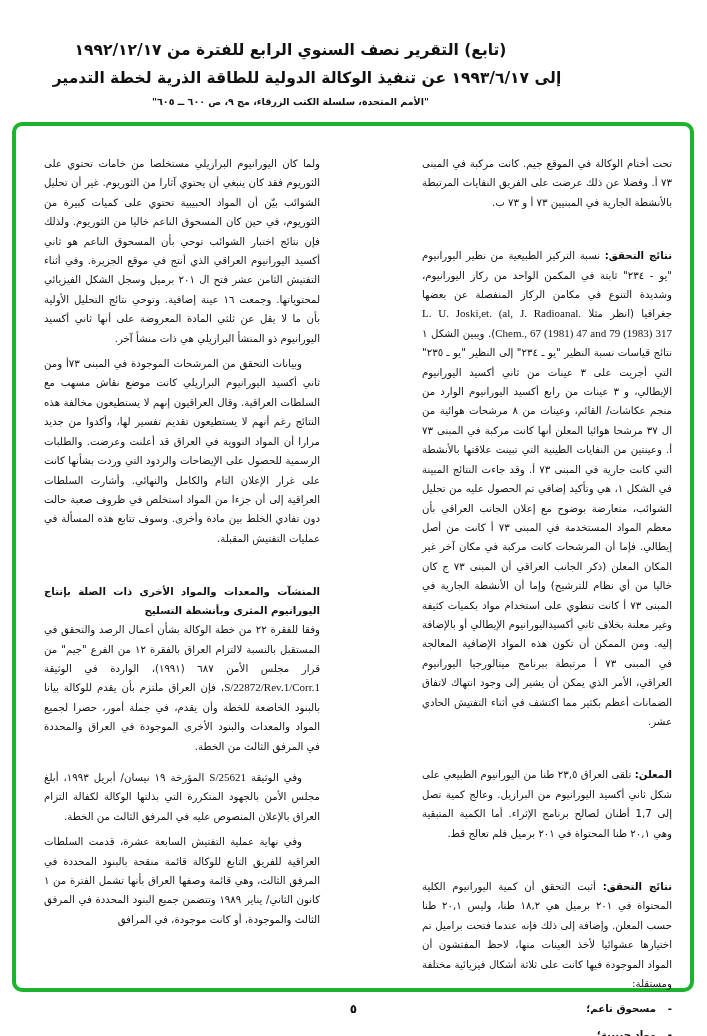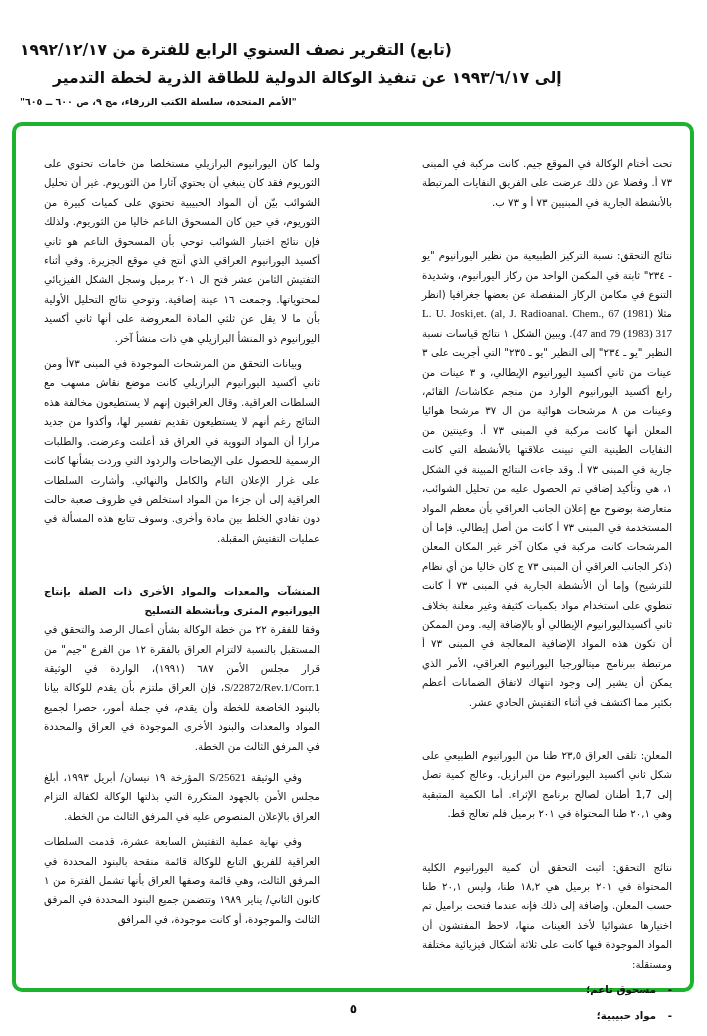--- a/index.html
+++ b/index.html
@@ -1,39 +1,39 @@
 <!DOCTYPE html>
 <html><head>
 <meta charset="utf-8">
 <style>
   html, body { margin: 0; padding: 0; background: #ffffff; }
   body {
     width: 707px; height: 1036px; position: relative; overflow: hidden;
     font-family: "DejaVu Sans", sans-serif; color: #111;
   }
-  .header { position: absolute; top: 36px; left: 0; width: 581px; text-align: left; direction: rtl; margin-left: 20px; }
+  .header { position: absolute; top: 36px; left: 0; width: 581px; text-align: center; direction: rtl; }
   .header .t1 { font-family: "DejaVu Sans", sans-serif; font-weight: bold; font-size: 15.5px; line-height: 28px; }
   .header .t2 { font-family: "DejaVu Sans", sans-serif; font-weight: bold; font-size: 15.5px; line-height: 28px; padding-left: 33px; }
   .header .src { font-family: "DejaVu Sans", sans-serif; font-weight: bold; font-size: 9.5px; line-height: 16px; margin-top: 2px; }
 
   .frame {
     position: absolute; left: 12px; top: 122px; width: 674px; height: 862px;
     border: 4px solid #1db32e; border-radius: 10px;
   }
   .col {
     position: absolute; top: 154px; direction: rtl; text-align: justify;
     font-family: "DejaVu Sans", sans-serif; font-size: 10.2px; line-height: 19.4px;
     text-align-last: right;
   }
   .col-right { left: 422px; width: 250px; }
   .col-left { left: 44px; width: 276px; }
   .col p { margin: 0 0 0 0; }
   .col .gap-lg { height: 34px; }
   .col .indent { text-indent: 18px; }
-  .col b.lbl { font-weight: normal; margin-top: 14px; }
+  .col b.lbl { font-weight: bold; margin-top: 14px; }
   .col .heading { font-weight: bold; font-size: 10.2px; line-height: 19px; }
   .col ul { list-style: none; margin: 6px 0 0 0; padding: 0; font-weight: bold; }
   .col ul li { margin: 0 0 7px 0; line-height: 19px; }
   .col ul li .dash { display: inline-block; width: 16px; }
   .ltr { direction: ltr; unicode-bidi: embed; font-family: "Liberation Serif", serif; font-size: 11px; }
 
   .page-num {
     position: absolute; top: 1002px; left: 0; width: 707px; text-align: center;
     font-family: "DejaVu Sans", sans-serif; font-weight: bold; font-size: 12px;
   }

